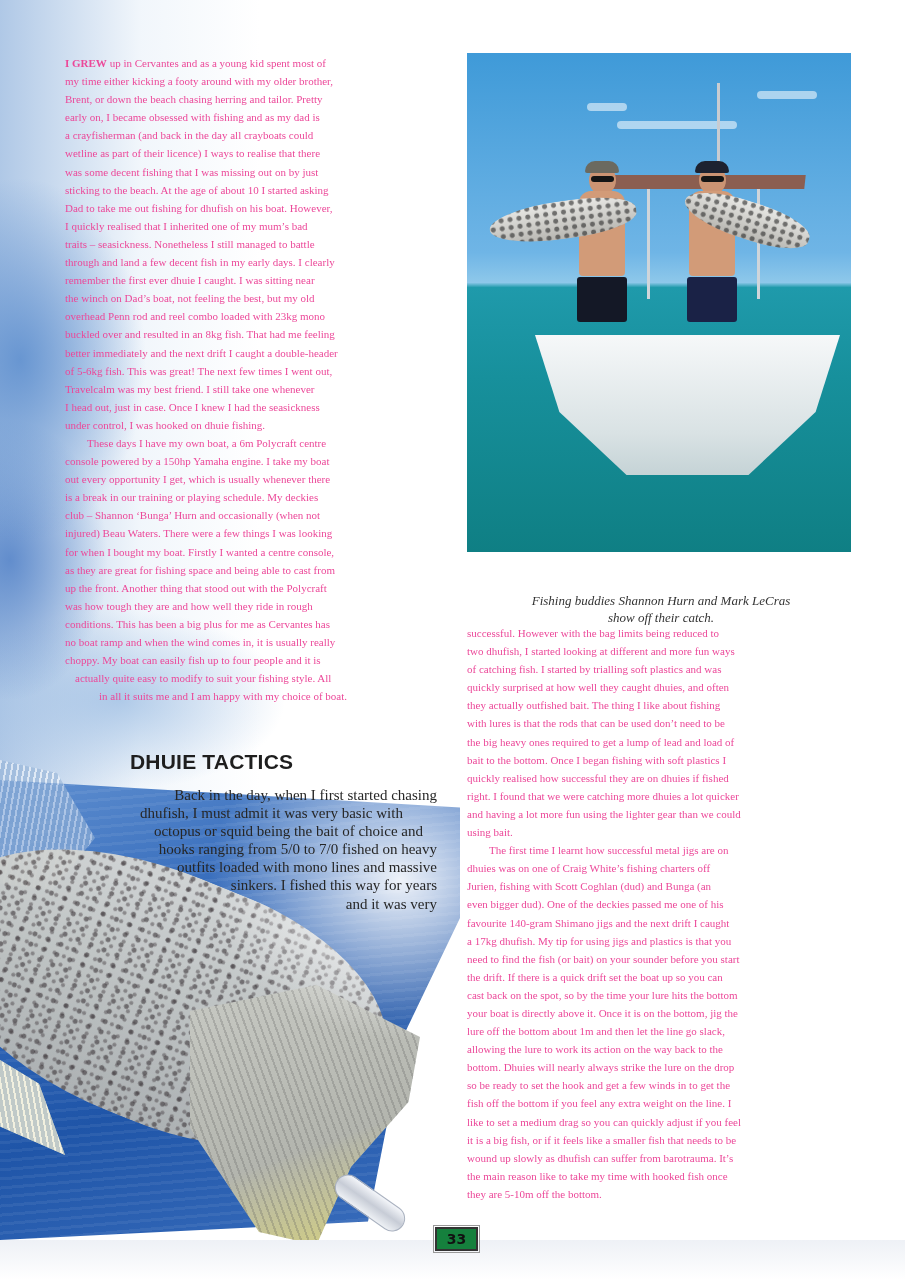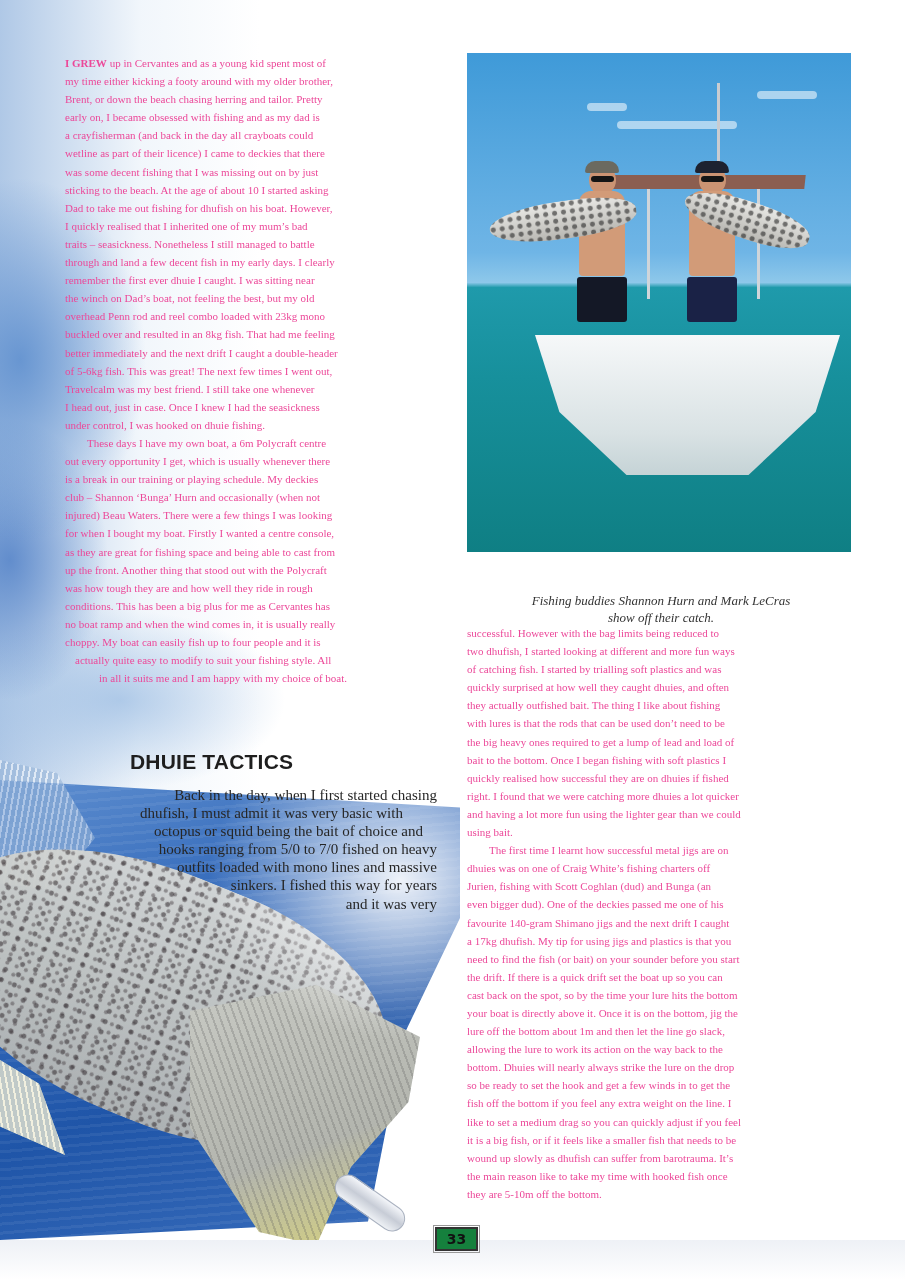--- a/index.html
+++ b/index.html
@@ -140,39 +140,40 @@
 <div class="rod"></div>
 <div class="bg-deck"></div>
 
 <div class="col col-left">
   <div class="para">
     <span class="line"><b class="lead">I GREW</b><span> up in Cervantes and as a young kid spent most of</span></span>
     <span class="line">my time either kicking a footy around with my older brother,</span>
     <span class="line">Brent, or down the beach chasing herring and tailor.  Pretty</span>
     <span class="line">early on, I became obsessed with fishing and as my dad is</span>
     <span class="line">a crayfisherman (and back in the day all crayboats could</span>
-    <span class="line">wetline as part of their licence) I came to deckies that there</span>
+    <span class="line">wetline as part of their licence) I ways to realise that there</span>
     <span class="line">was some decent fishing that I was missing out on by just</span>
     <span class="line">sticking to the beach. At the age of about 10 I started asking</span>
     <span class="line">Dad to take me out fishing for dhufish on his boat. However,</span>
     <span class="line">I quickly realised that I inherited one of my mum’s bad</span>
     <span class="line">traits – seasickness. Nonetheless I still managed to battle</span>
     <span class="line">through and land a few decent fish in my early days. I clearly</span>
     <span class="line">remember the first ever dhuie I caught. I was sitting near</span>
     <span class="line">the winch on Dad’s boat, not feeling the best, but my old</span>
     <span class="line">overhead Penn rod and reel combo loaded with 23kg mono</span>
     <span class="line">buckled over and resulted in an 8kg fish. That had me feeling</span>
     <span class="line">better immediately and the next drift I caught a double-header</span>
     <span class="line">of 5-6kg fish. This was great! The next few times I went out,</span>
     <span class="line">Travelcalm was my best friend. I still take one whenever</span>
     <span class="line">I head out, just in case. Once I knew I had the seasickness</span>
     <span class="line">under control, I was hooked on dhuie fishing.</span>
   </div>
   <div class="para">
     <span class="line" style="padding-left:22px">These days I have my own boat, a 6m Polycraft centre</span>
+    <span class="line">console powered by a 150hp Yamaha engine. I take my boat</span>
     <span class="line">out every opportunity I get, which is usually whenever there</span>
     <span class="line">is a break in our training or playing schedule. My deckies</span>
     <span class="line">club – Shannon ‘Bunga’ Hurn and occasionally (when not</span>
     <span class="line">injured) Beau Waters. There were a few things I was looking</span>
     <span class="line">for when I bought my boat. Firstly I wanted a centre console,</span>
     <span class="line">as they are great for fishing space and being able to cast from</span>
     <span class="line">up the front. Another thing that stood out with the Polycraft</span>
     <span class="line">was how tough they are and how well they ride in rough</span>
     <span class="line">conditions. This has been a big plus for me as Cervantes has</span>
     <span class="line">no boat ramp and when the wind comes in, it is usually really</span>

